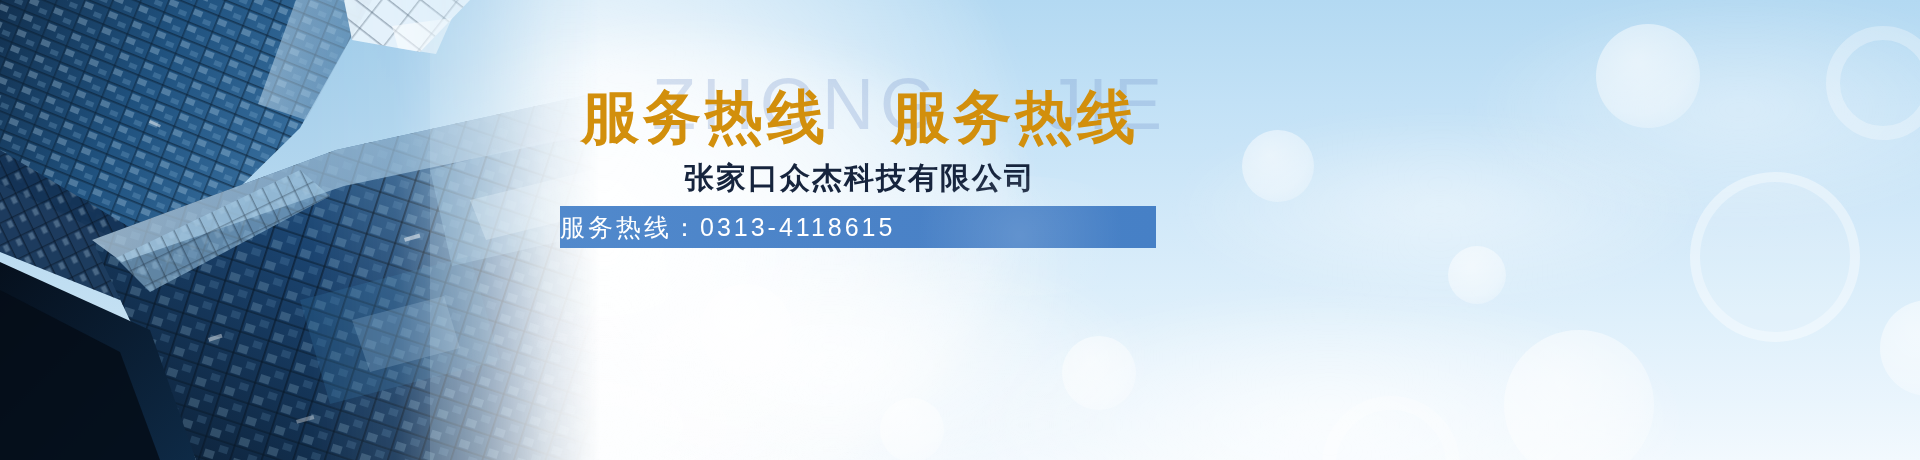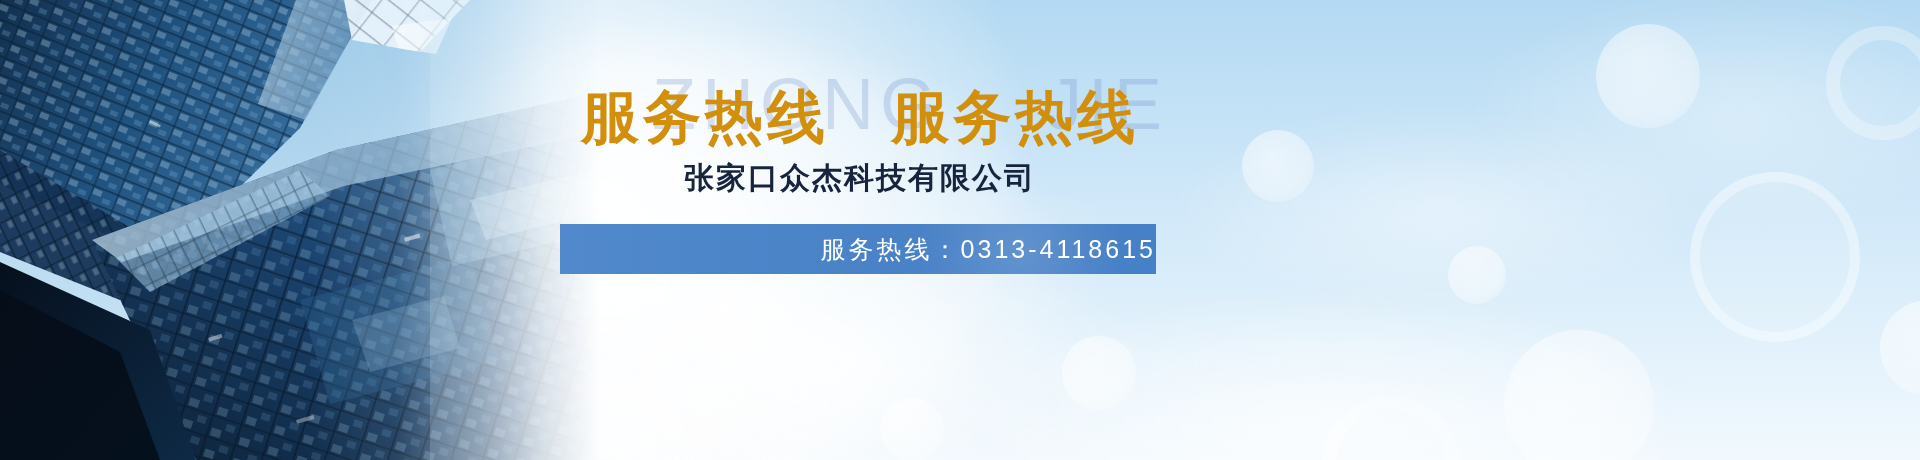--- a/index.html
+++ b/index.html
@@ -159,27 +159,27 @@
     width: 600px;
     text-align: center;
     font-size: 30px;
     font-weight: 700;
     letter-spacing: 2px;
     color: #16243d;
     white-space: nowrap;
   }
   .hotline-bar {
     position: absolute;
-    left: 0; top: 224px;
+    left: 0; top: 206px;
     width: 596px;
-    height: 50px;
+    height: 42px;
     background: linear-gradient(to right, #5189cc 0%, #4a82c7 55%, #4680c6 100%);
     display: flex;
     align-items: center;
-    justify-content: flex-end;
+    justify-content: flex-start;
   }
   .hotline-bar .sheen {
     position: absolute;
     left: 330px; top: -30px;
     width: 260px; height: 120px;
     border-radius: 50%;
     background: radial-gradient(circle at 50% 50%,
       rgba(255,255,255,0.14) 0%, rgba(255,255,255,0.00) 72%);
     pointer-events: none;
   }

